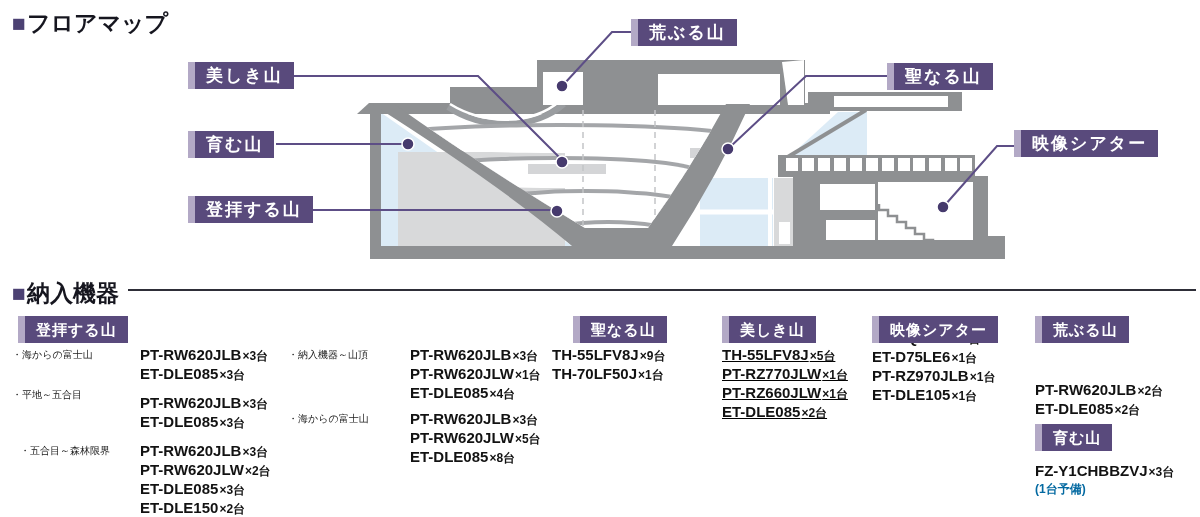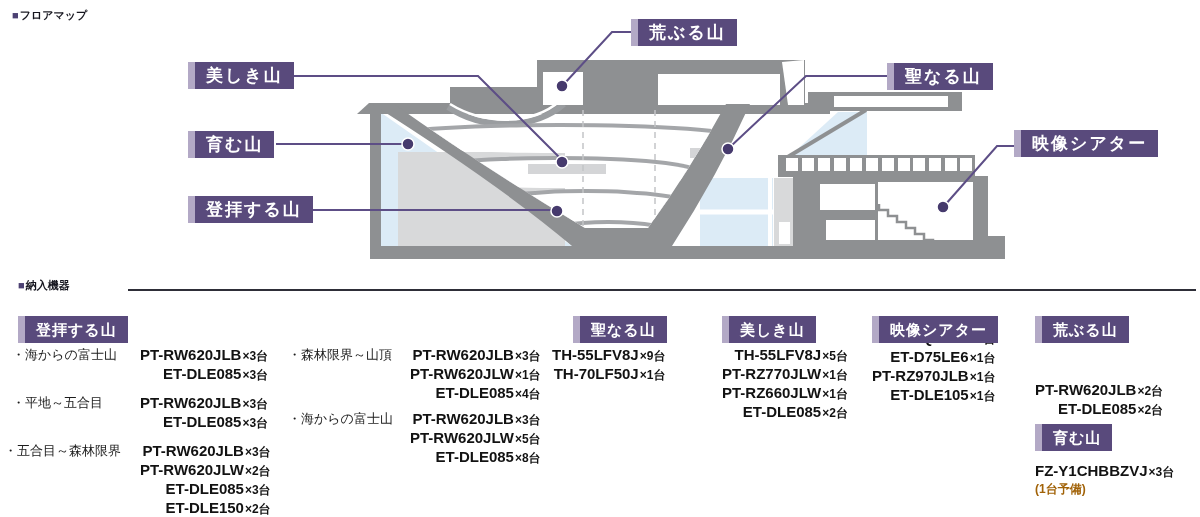--- a/index.html
+++ b/index.html
@@ -1,37 +1,37 @@
 <!DOCTYPE html>
 <html><head>
 <meta charset="utf-8">
 <style>
   html,body{margin:0;padding:0;}
   body{
     width:1200px;height:517px;position:relative;background:#ffffff;
     font-family:"Liberation Sans","DejaVu Sans",sans-serif;overflow:hidden;
   }
-  .section-title{position:absolute;font-size:11px;font-weight:bold;color:#16161f;white-space:nowrap;}
+  .section-title{position:absolute;font-size:23px;font-weight:bold;color:#16161f;white-space:nowrap;}
   .section-title .marker{color:#4c4173;margin-right:1px;}
   #equip-rule{position:absolute;left:128px;top:289px;width:1068px;border-top:2px solid #2e2e38;}
   .callout{
     position:absolute;height:27px;line-height:27px;background:#594a7c;border-left:7px solid #b3a9c6;
     color:#fff;font-weight:bold;font-size:17px;letter-spacing:2px;padding:0 11px;white-space:nowrap;
     box-sizing:content-box;z-index:3;
   }
   .eq-header{
     position:absolute;height:27px;line-height:27px;background:#594a7c;border-left:7px solid #b3a9c6;
     color:#fff;font-weight:bold;font-size:15px;letter-spacing:1px;padding:0 11px;white-space:nowrap;z-index:2;
   }
-  .area-label{position:absolute;font-size:13px;color:#1c1c1c;height:19px;line-height:19px;white-space:nowrap;}
-  .eq-items{position:absolute;text-align:right;}
+  .area-label{position:absolute;font-size:10px;color:#1c1c1c;height:19px;line-height:19px;white-space:nowrap;}
+  .eq-items{position:absolute;}
   .eq-line{height:19px;line-height:19px;white-space:nowrap;}
   .eq-line .model{font-weight:bold;font-size:15px;color:#121212;}
   .eq-line .qty{font-weight:bold;font-size:12px;color:#121212;margin-left:1px;}
-  .eq-note{position:absolute;font-size:12px;font-weight:bold;color:#a16207;height:16px;line-height:16px;white-space:nowrap;}
+  .eq-note{position:absolute;font-size:12px;font-weight:bold;color:#0369a1;height:16px;line-height:16px;white-space:nowrap;}
   #map-svg{position:absolute;left:0;top:0;z-index:1;}
 </style>
 </head>
 <body>
 
 <div class="section-title" style="left:12px;top:8px;">
   <span class="marker">■</span><span>フロアマップ</span>
 </div>
 
 <svg id="map-svg" width="1200" height="270" viewBox="0 0 1200 270">
@@ -135,72 +135,72 @@
   </g>
 </svg>
 
 <div class="callout" style="left:188px;top:62px;"><span>美しき山</span></div>
 <div class="callout" style="left:188px;top:131px;"><span>育む山</span></div>
 <div class="callout" style="left:188px;top:196px;"><span>登拝する山</span></div>
 <div class="callout" style="left:631px;top:19px;"><span>荒ぶる山</span></div>
 <div class="callout" style="left:887px;top:63px;"><span>聖なる山</span></div>
 <div class="callout" style="left:1014px;top:130px;"><span>映像シアター</span></div>
 
-<div class="section-title" style="left:18px;top:278px;">
+<div class="section-title" style="left:12px;top:278px;">
   <span class="marker">■</span><span>納入機器</span>
 </div>
 <div id="equip-rule"></div>
 
 <div class="eq-header" style="left:18px;top:316px;"><span>登拝する山</span></div>
 <div class="eq-header" style="left:573px;top:316px;"><span>聖なる山</span></div>
 <div class="eq-header" style="left:722px;top:316px;"><span>美しき山</span></div>
 <div class="eq-header" style="left:872px;top:316px;"><span>映像シアター</span></div>
 <div class="eq-header" style="left:1035px;top:316px;"><span>荒ぶる山</span></div>
 <div class="eq-header" style="left:1035px;top:424px;"><span>育む山</span></div>
 
 <div class="area-label" style="left:12px;top:345px;">・海からの富士山</div>
 <div class="eq-items" style="left:140px;top:345px;">
   <div class="eq-line"><span class="model">PT-RW620JLB</span><span class="qty">×3台</span></div>
   <div class="eq-line"><span class="model">ET-DLE085</span><span class="qty">×3台</span></div>
 </div>
 
-<div class="area-label" style="left:12px;top:393px;">・平地～五合目</div>
+<div class="area-label" style="left:12px;top:385px;">・平地～五合目</div>
 <div class="eq-items" style="left:140px;top:393px;">
   <div class="eq-line"><span class="model">PT-RW620JLB</span><span class="qty">×3台</span></div>
   <div class="eq-line"><span class="model">ET-DLE085</span><span class="qty">×3台</span></div>
 </div>
 
-<div class="area-label" style="left:4px;top:441px;">・五合目～森林限界</div>
+<div class="area-label" style="left:20px;top:441px;">・五合目～森林限界</div>
 <div class="eq-items" style="left:140px;top:441px;">
   <div class="eq-line"><span class="model">PT-RW620JLB</span><span class="qty">×3台</span></div>
   <div class="eq-line"><span class="model">PT-RW620JLW</span><span class="qty">×2台</span></div>
   <div class="eq-line"><span class="model">ET-DLE085</span><span class="qty">×3台</span></div>
   <div class="eq-line"><span class="model">ET-DLE150</span><span class="qty">×2台</span></div>
 </div>
 
-<div class="area-label" style="left:288px;top:345px;">・森林限界～山頂</div>
+<div class="area-label" style="left:288px;top:345px;">・納入機器～山頂</div>
 <div class="eq-items" style="left:410px;top:345px;">
   <div class="eq-line"><span class="model">PT-RW620JLB</span><span class="qty">×3台</span></div>
   <div class="eq-line"><span class="model">PT-RW620JLW</span><span class="qty">×1台</span></div>
   <div class="eq-line"><span class="model">ET-DLE085</span><span class="qty">×4台</span></div>
 </div>
 
 <div class="area-label" style="left:288px;top:409px;">・海からの富士山</div>
 <div class="eq-items" style="left:410px;top:409px;">
   <div class="eq-line"><span class="model">PT-RW620JLB</span><span class="qty">×3台</span></div>
   <div class="eq-line"><span class="model">PT-RW620JLW</span><span class="qty">×5台</span></div>
   <div class="eq-line"><span class="model">ET-DLE085</span><span class="qty">×8台</span></div>
 </div>
 
 <div class="eq-items" style="left:552px;top:345px;">
   <div class="eq-line"><span class="model">TH-55LFV8J</span><span class="qty">×9台</span></div>
   <div class="eq-line"><span class="model">TH-70LF50J</span><span class="qty">×1台</span></div>
 </div>
 
-<div class="eq-items" style="left:722px;top:345px;">
+<div class="eq-items" style="left:722px;top:345px;text-decoration:underline;">
   <div class="eq-line"><span class="model">TH-55LFV8J</span><span class="qty">×5台</span></div>
   <div class="eq-line"><span class="model">PT-RZ770JLW</span><span class="qty">×1台</span></div>
   <div class="eq-line"><span class="model">PT-RZ660JLW</span><span class="qty">×1台</span></div>
   <div class="eq-line"><span class="model">ET-DLE085</span><span class="qty">×2台</span></div>
 </div>
 
 <div class="eq-items" style="left:872px;top:328px;">
   <div class="eq-line"><span class="model">PT-RQ13KJ</span><span class="qty">×1台</span></div>
   <div class="eq-line"><span class="model">ET-D75LE6</span><span class="qty">×1台</span></div>
   <div class="eq-line"><span class="model">PT-RZ970JLB</span><span class="qty">×1台</span></div>

